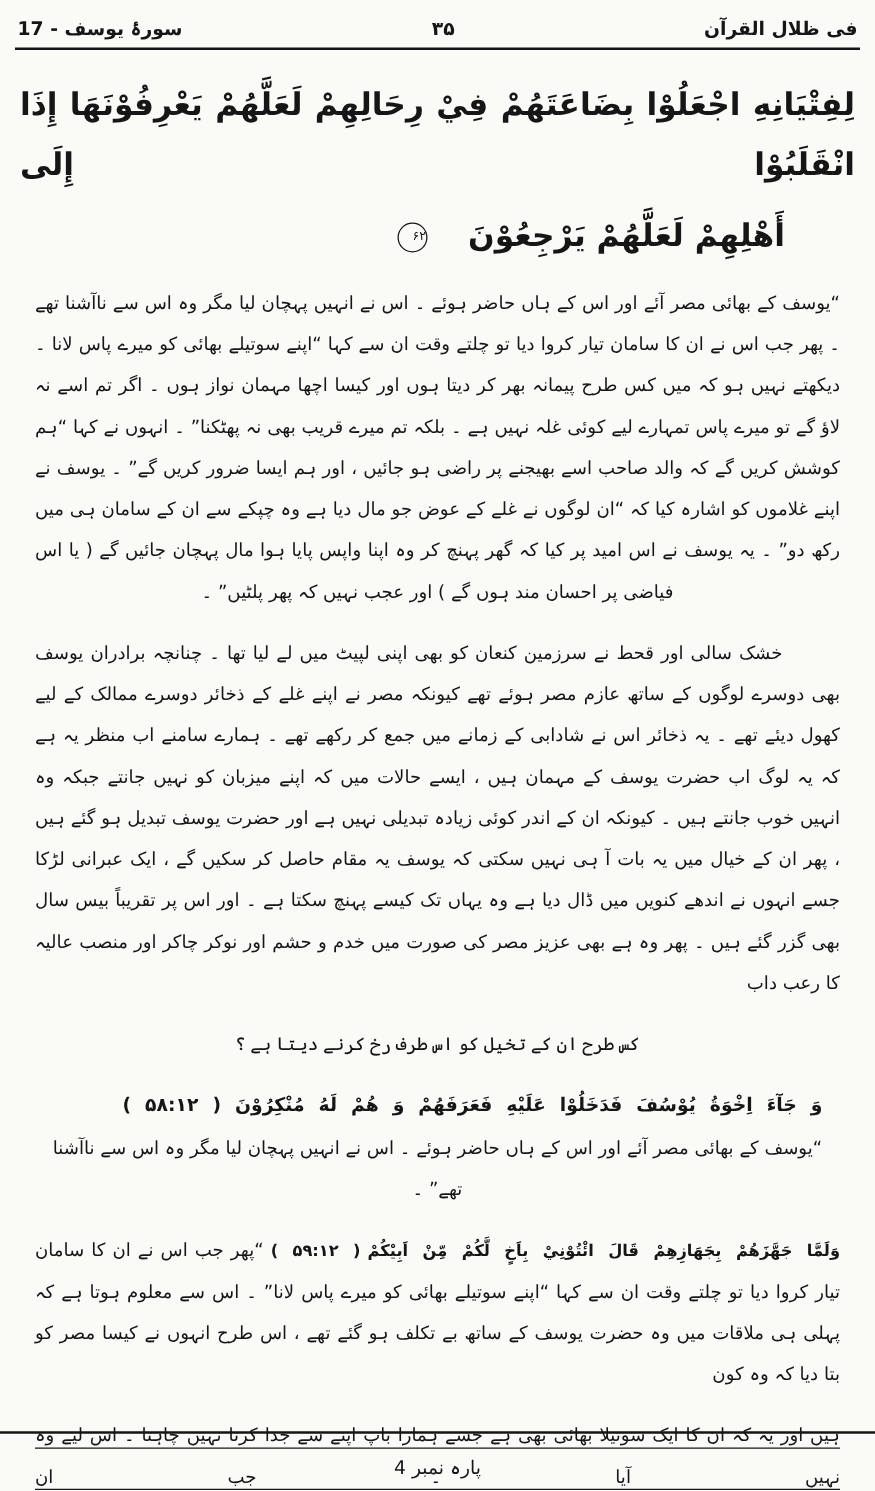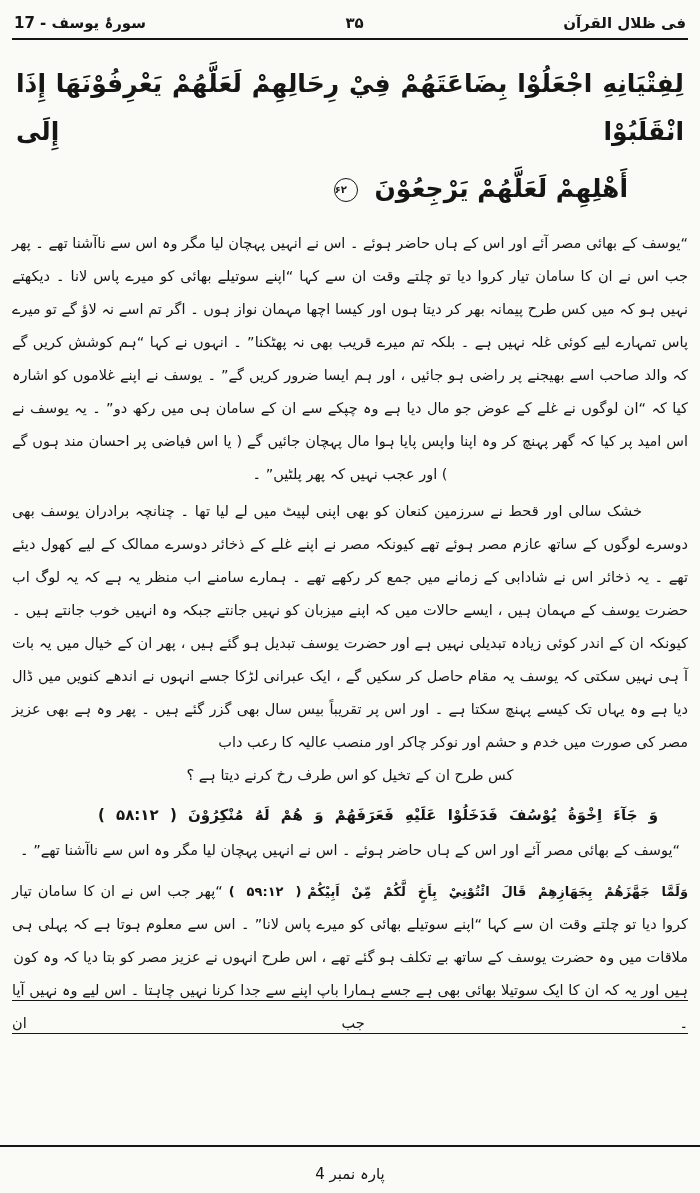--- a/index.html
+++ b/index.html
@@ -20,30 +20,30 @@
     font-size:15px; font-weight:bold; padding:6px 2px 5px 2px;
   }
   .header-rule { border:none; border-top:2.5px solid #151515; margin:1px 0 0 0; }
 
   
   .quran-display { margin:20px 4px 6px 4px; font-weight:bold; font-size:25px; }
   .quran-line1 { text-align:justify; text-align-last:justify; line-height:1.9; }
   .quran-line2 { text-align:right; padding-right:56px; line-height:1.9; margin-top:10px; }
   .verse-medallion {
     display:inline-block; width:22px; height:22px; border:1.5px solid #151515;
-    border-radius:50%; font-size:10px; line-height:22px; text-align:left;
-    font-weight:bold; vertical-align:middle; margin-right:8px;
+    border-radius:50%; font-size:10px; line-height:22px; text-align:right;
+    font-weight:normal; vertical-align:middle; margin-right:24px;
   }
 
   
-  .u { font-size:14.5px; line-height:2.28; text-align:justify; margin:0; }
+  .u { font-size:14.5px; line-height:2.28; text-align:justify; margin:16px; }
   .trans-para { text-align-last:center; margin-top:14px; }
   .body-para { text-indent:46px; margin-top:4px; }
   .no-indent { text-indent:0; }
-  .center-line { text-align:right; text-align-last:center; }
+  .center-line { text-align:right; text-align-last:center;font-family:Liberation Serif, serif; }
   .q-trans { text-align:center; text-align-last:center; margin-top:2px; }
 
   
   .arabic-quote {
     font-size:15px; font-weight:bold; padding-right:30px;
     line-height:2.1; margin:8px 0 2px 0; word-spacing:6px;
   }
   .arabic-inline { font-size:13px; font-weight:bold; word-spacing:6px; }
   .mixed-para { margin-top:8px; }
 
@@ -85,21 +85,21 @@
   <p class="arabic-quote">
     <span>وَ جَآءَ اِخْوَةُ يُوْسُفَ فَدَخَلُوْا عَلَيْهِ فَعَرَفَهُمْ وَ هُمْ لَهُ مُنْكِرُوْنَ</span>
     <span class="quote-citation">( ۵۸:۱۲ )</span>
   </p>
   <p class="u q-trans">“یوسف کے بھائی مصر آئے اور اس کے ہاں حاضر ہوئے ۔ اس نے انہیں پہچان لیا مگر وہ اس سے ناآشنا تھے” ۔</p>
 
 
   <p class="u mixed-para">
     <span class="arabic-inline">وَلَمَّا جَهَّزَهُمْ بِجَهَازِهِمْ قَالَ ائْتُوْنِيْ بِاَخٍ لَّكُمْ مِّنْ اَبِيْكُمْ</span>
     <span class="arabic-inline">( ۵۹:۱۲ )</span>
-    <span>“پھر جب اس نے ان کا سامان تیار کروا دیا تو چلتے وقت ان سے کہا “اپنے سوتیلے بھائی کو میرے پاس لانا” ۔ اس سے معلوم ہوتا ہے کہ پہلی ہی ملاقات میں وہ حضرت یوسف کے ساتھ بے تکلف ہو گئے تھے ، اس طرح انہوں نے عزیز مصر کو بتا دیا کہ وہ کون</span>
+    <span>“پھر جب اس نے ان کا سامان تیار کروا دیا تو چلتے وقت ان سے کہا “اپنے سوتیلے بھائی کو میرے پاس لانا” ۔ اس سے معلوم ہوتا ہے کہ پہلی ہی ملاقات میں وہ حضرت یوسف کے ساتھ بے تکلف ہو گئے تھے ، اس طرح انہوں نے کیسا مصر کو بتا دیا کہ وہ کون</span>
   </p>
 
   <p class="u final-underlined">ہیں اور یہ کہ ان کا ایک سوتیلا بھائی بھی ہے جسے ہمارا باپ اپنے سے جدا کرنا نہیں چاہتا ۔ اس لیے وہ نہیں آیا ۔ جب ان</p>
 
 </div>
 
 <hr class="bottom-rule">
 <div class="footer">
   <span>پارہ نمبر 4</span>
 </div>

